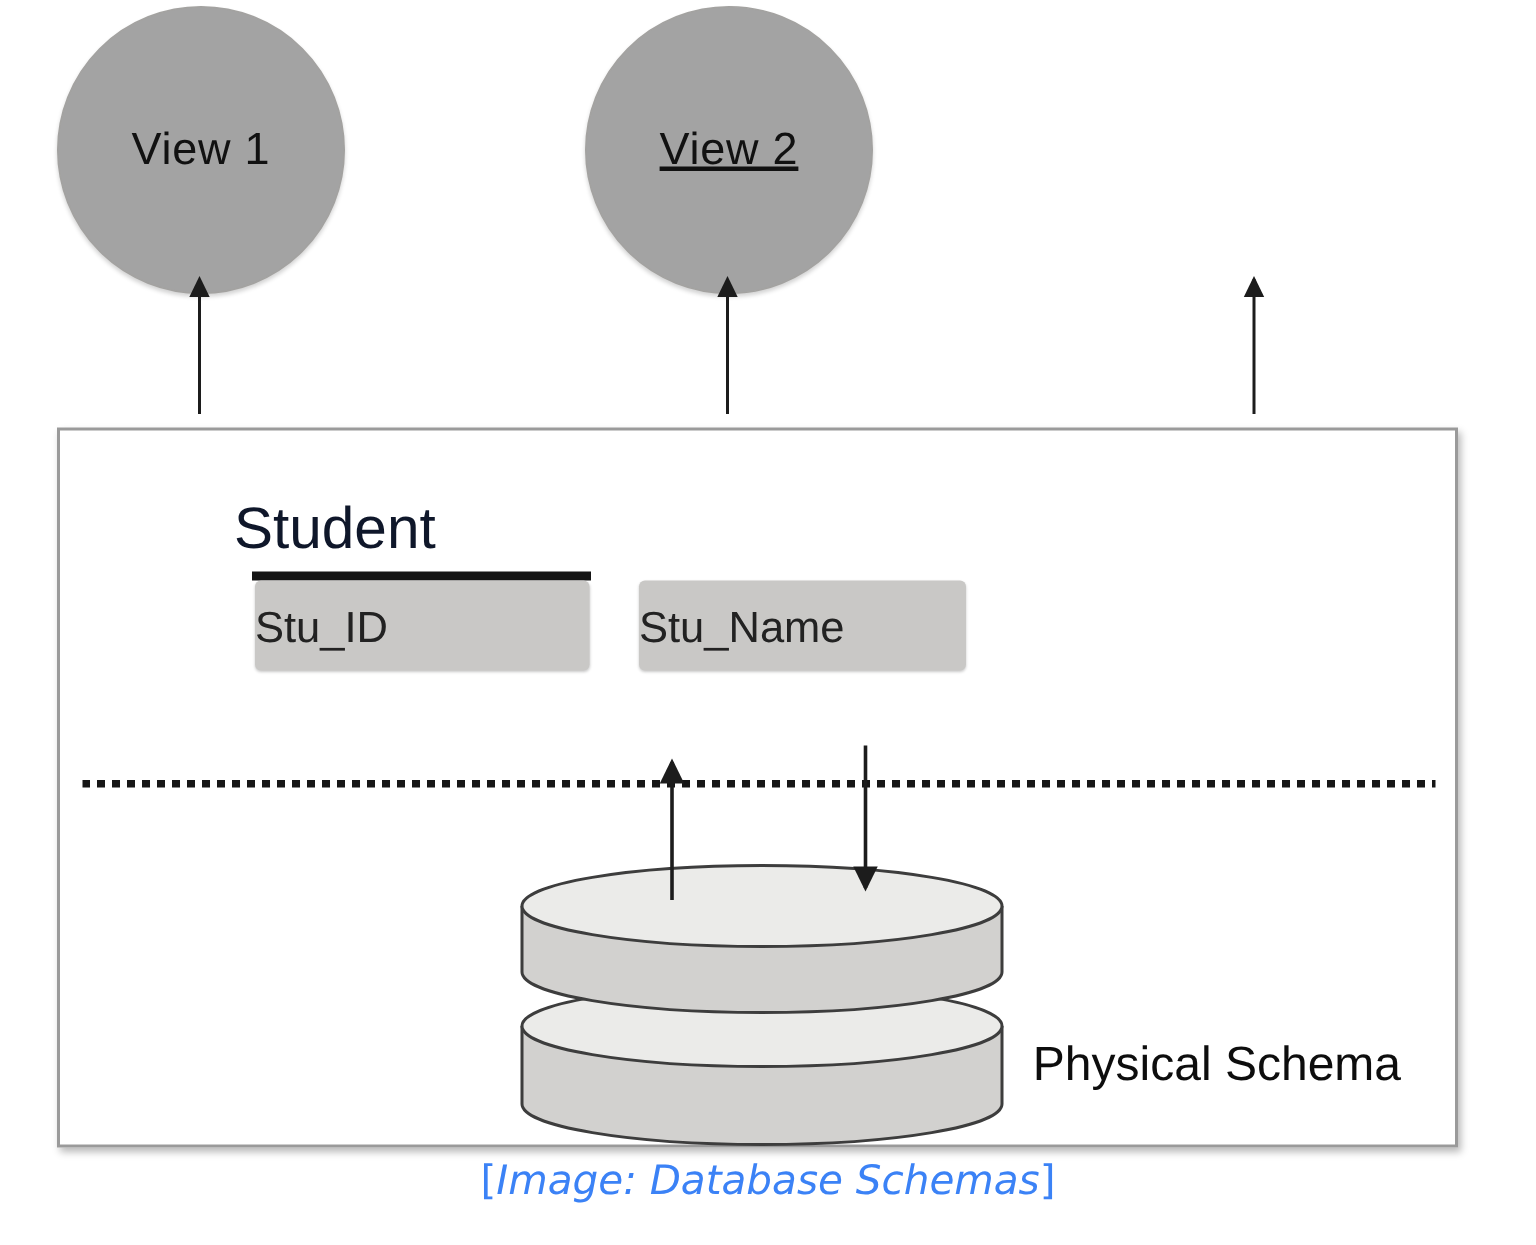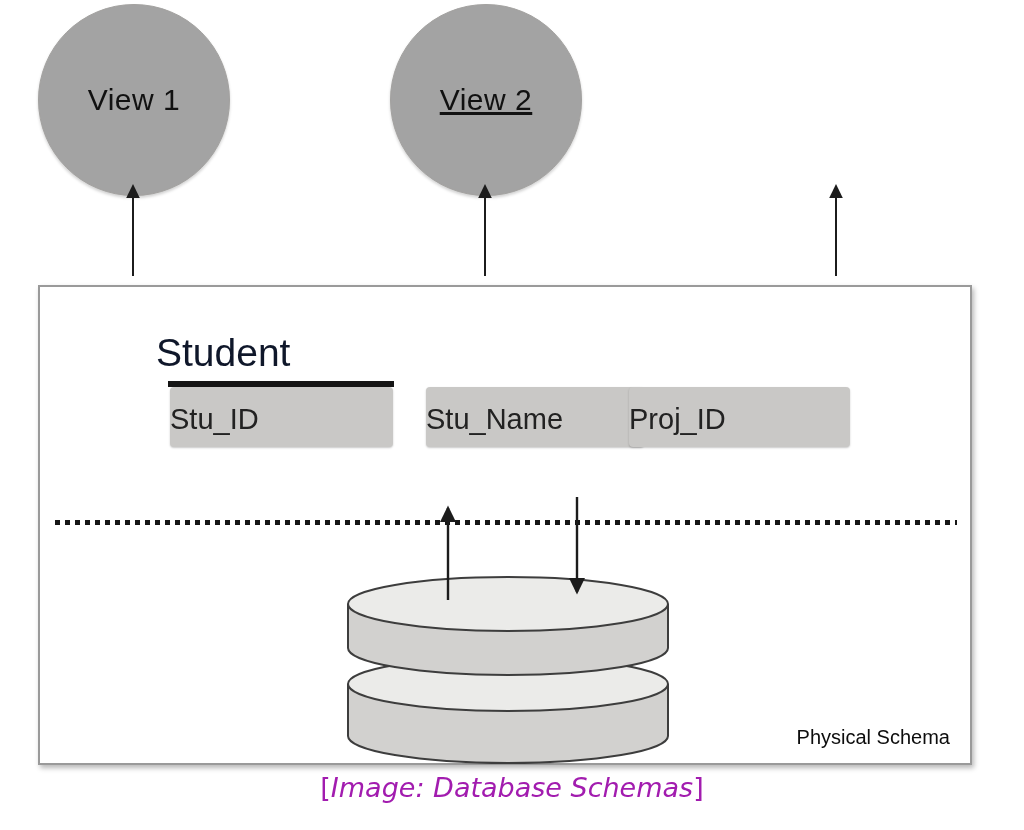--- a/index.html
+++ b/index.html
@@ -33,53 +33,52 @@
     border-radius:4px;box-shadow:0 1px 2px rgba(0,0,0,0.22);
     line-height:64px;font-size:29px;color:#222222;
   }
   .cell-1{left:130px;width:223px;}
   .cell-2{left:362px;width:218px;margin-left:24px;}
   .cell-3{left:589px;width:221px;}
   .logical-label{
     position:absolute;right:22px;top:38px;font-size:28px;color:#0d0d0d;
   }
   .physical-label{
-    position:absolute;right:20px;top:404px;font-size:20px;color:#0d0d0d;margin-top:35px;
+    position:absolute;right:36px;top:404px;font-size:32px;color:#0d0d0d;
   }
   .dotted-divider{
     position:absolute;left:15px;top:233px;width:902px;height:5px;
     background:repeating-linear-gradient(90deg,#161616 0 5px,transparent 5px 10px);
   }
   
   .overlay{position:absolute;left:0;top:0;width:1024px;height:830px;}
   
   .caption{
     position:absolute;left:0;top:772px;width:1024px;text-align:center;
-    font-family:"DejaVu Sans",sans-serif;font-size:27px;color:#a21caf;
+    font-family:"DejaVu Sans",sans-serif;font-size:27px;color:#3b82f6;
   }
   .caption .cap-italic{font-style:italic;}
 </style>
 </head>
 <body>
 
 <div class="canvas">
 
   <div class="view-circle vc1">
     <span>View 1</span>
   </div>
   <div class="view-circle vc2">
     <span>View 2</span>
   </div>
 
   <div class="schema-box">
     <div class="table-title">Student</div>
     <div class="table-underline"></div>
     <div class="field-cell cell-1">Stu_ID</div>
     <div class="field-cell cell-2">Stu_Name</div>
-    <div class="field-cell cell-3">Proj_ID</div>
     <div class="dotted-divider"></div>
     <div class="physical-label">Physical Schema</div>
   </div>
 
   <svg class="overlay" viewBox="0 0 1024 830" xmlns="http://www.w3.org/2000/svg">
     <defs>
       <marker id="ah-up" markerWidth="10" markerHeight="10" refX="6" refY="4" orient="auto" markerUnits="strokeWidth">
         <path d="M0,0.6 L7,4 L0,7.4 Z" fill="#1c1c1c"></path>
       </marker>
     </defs>

